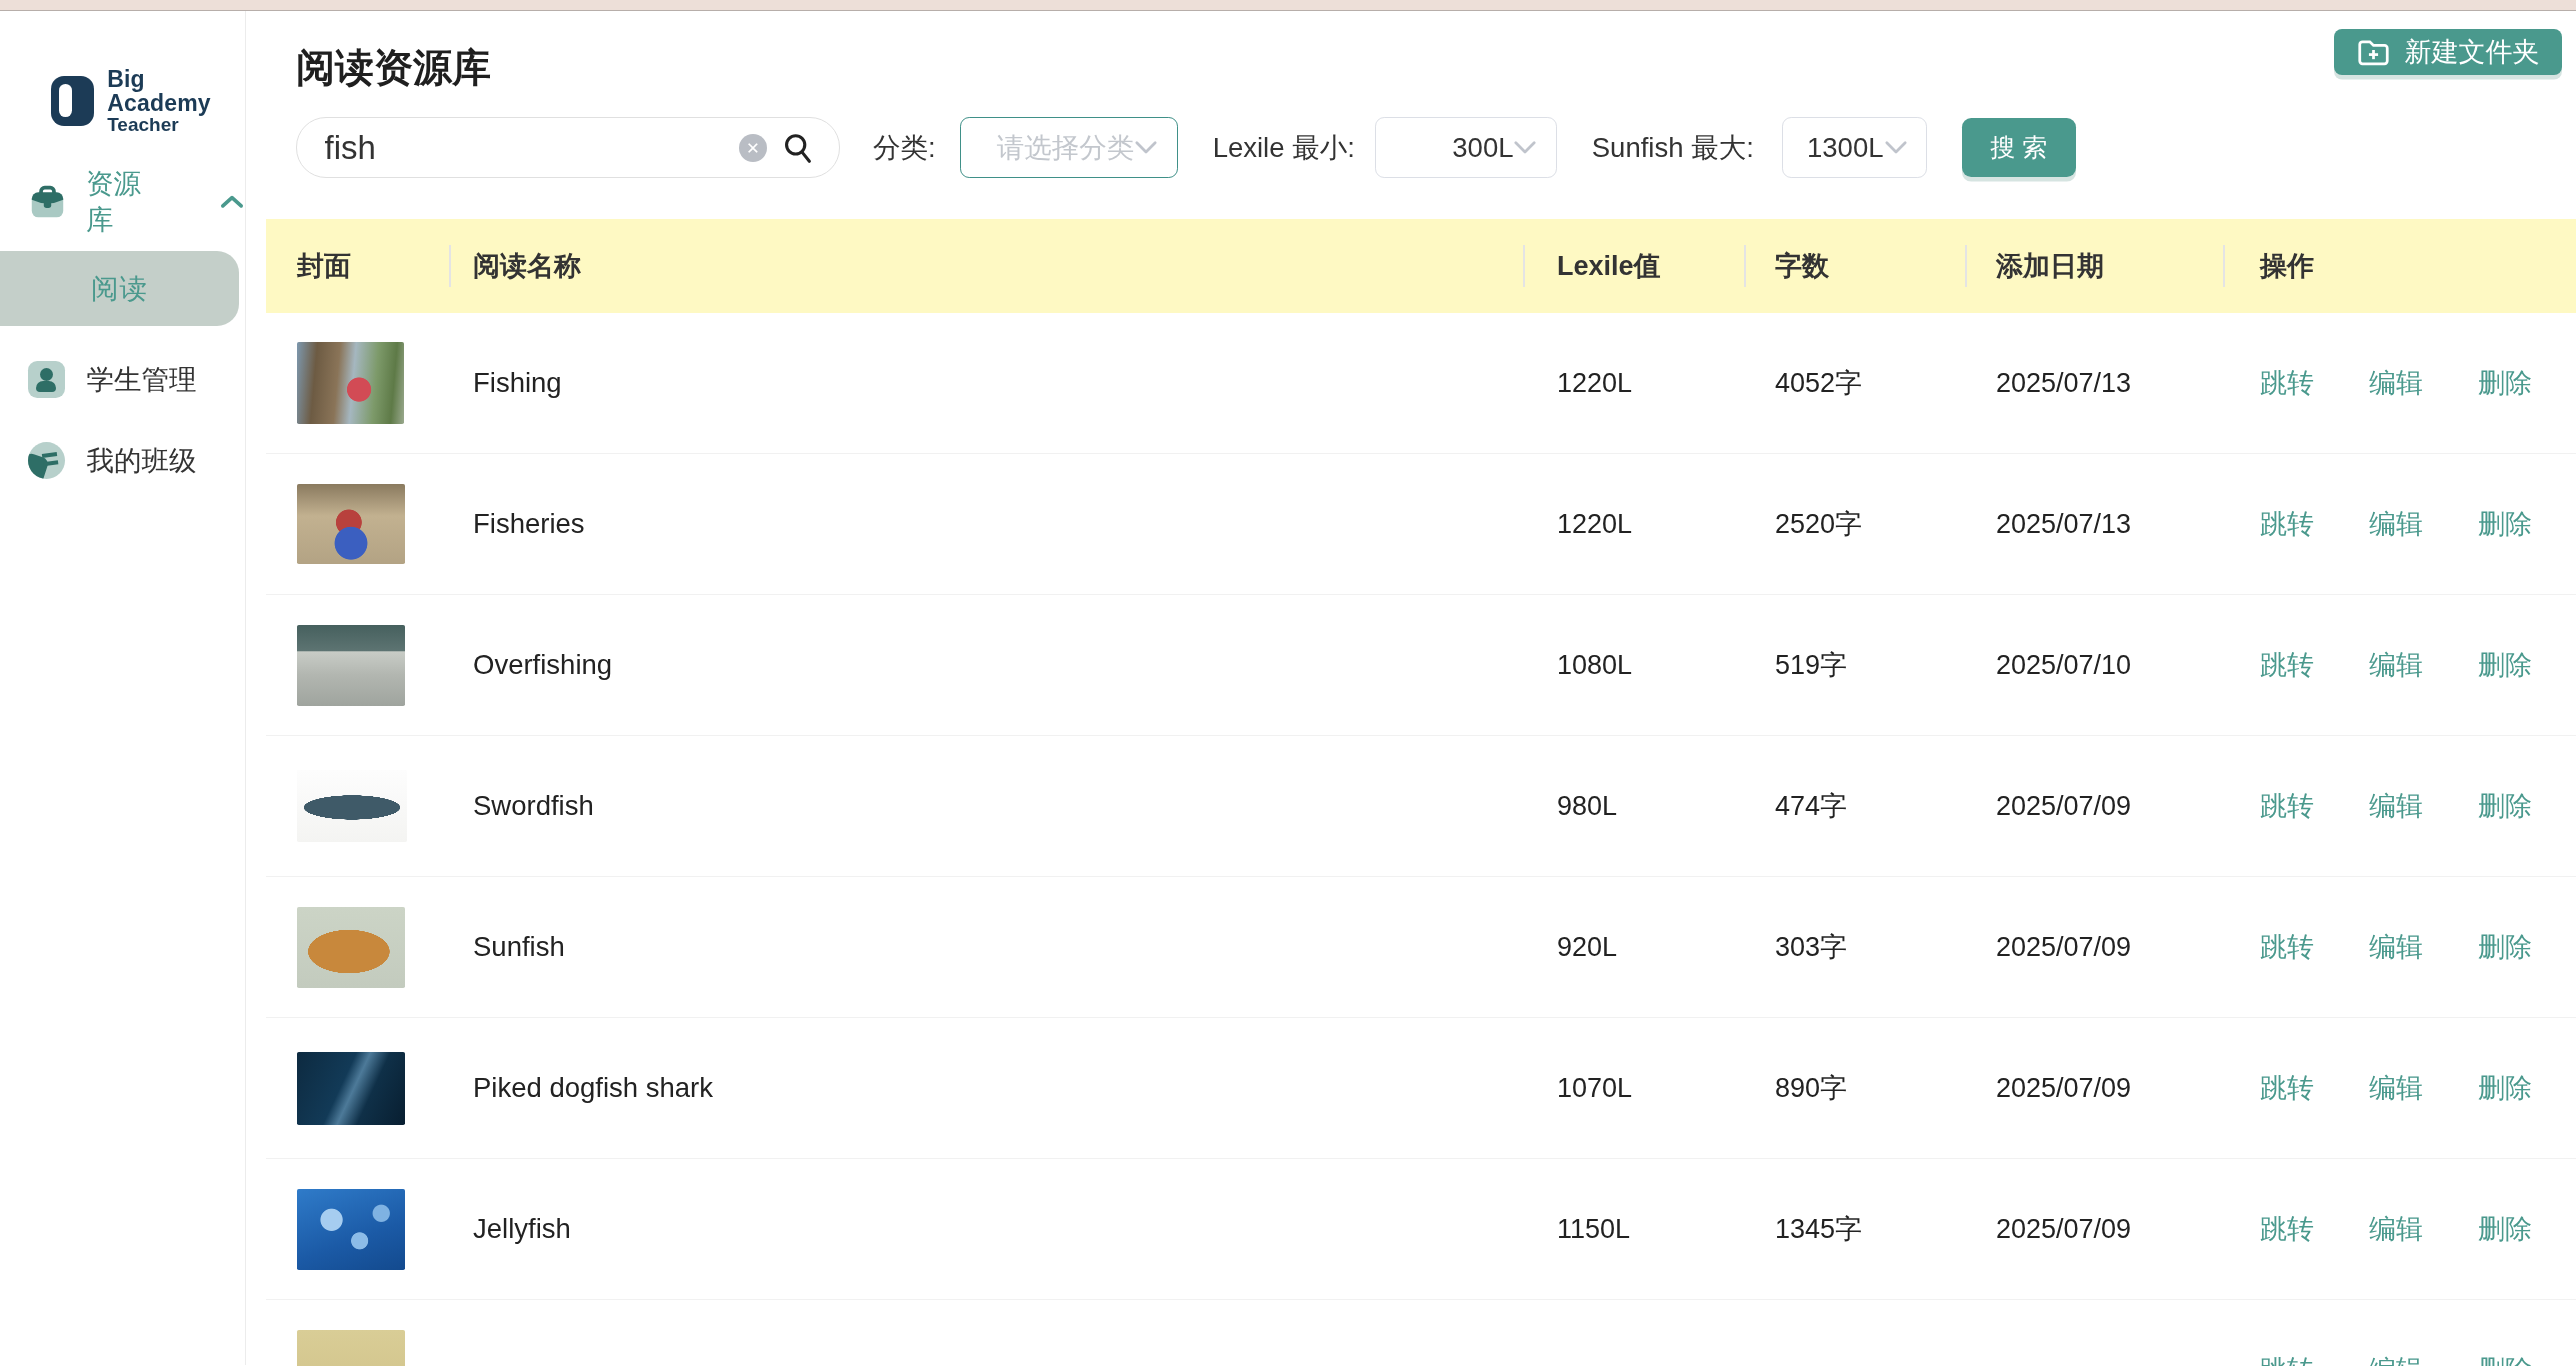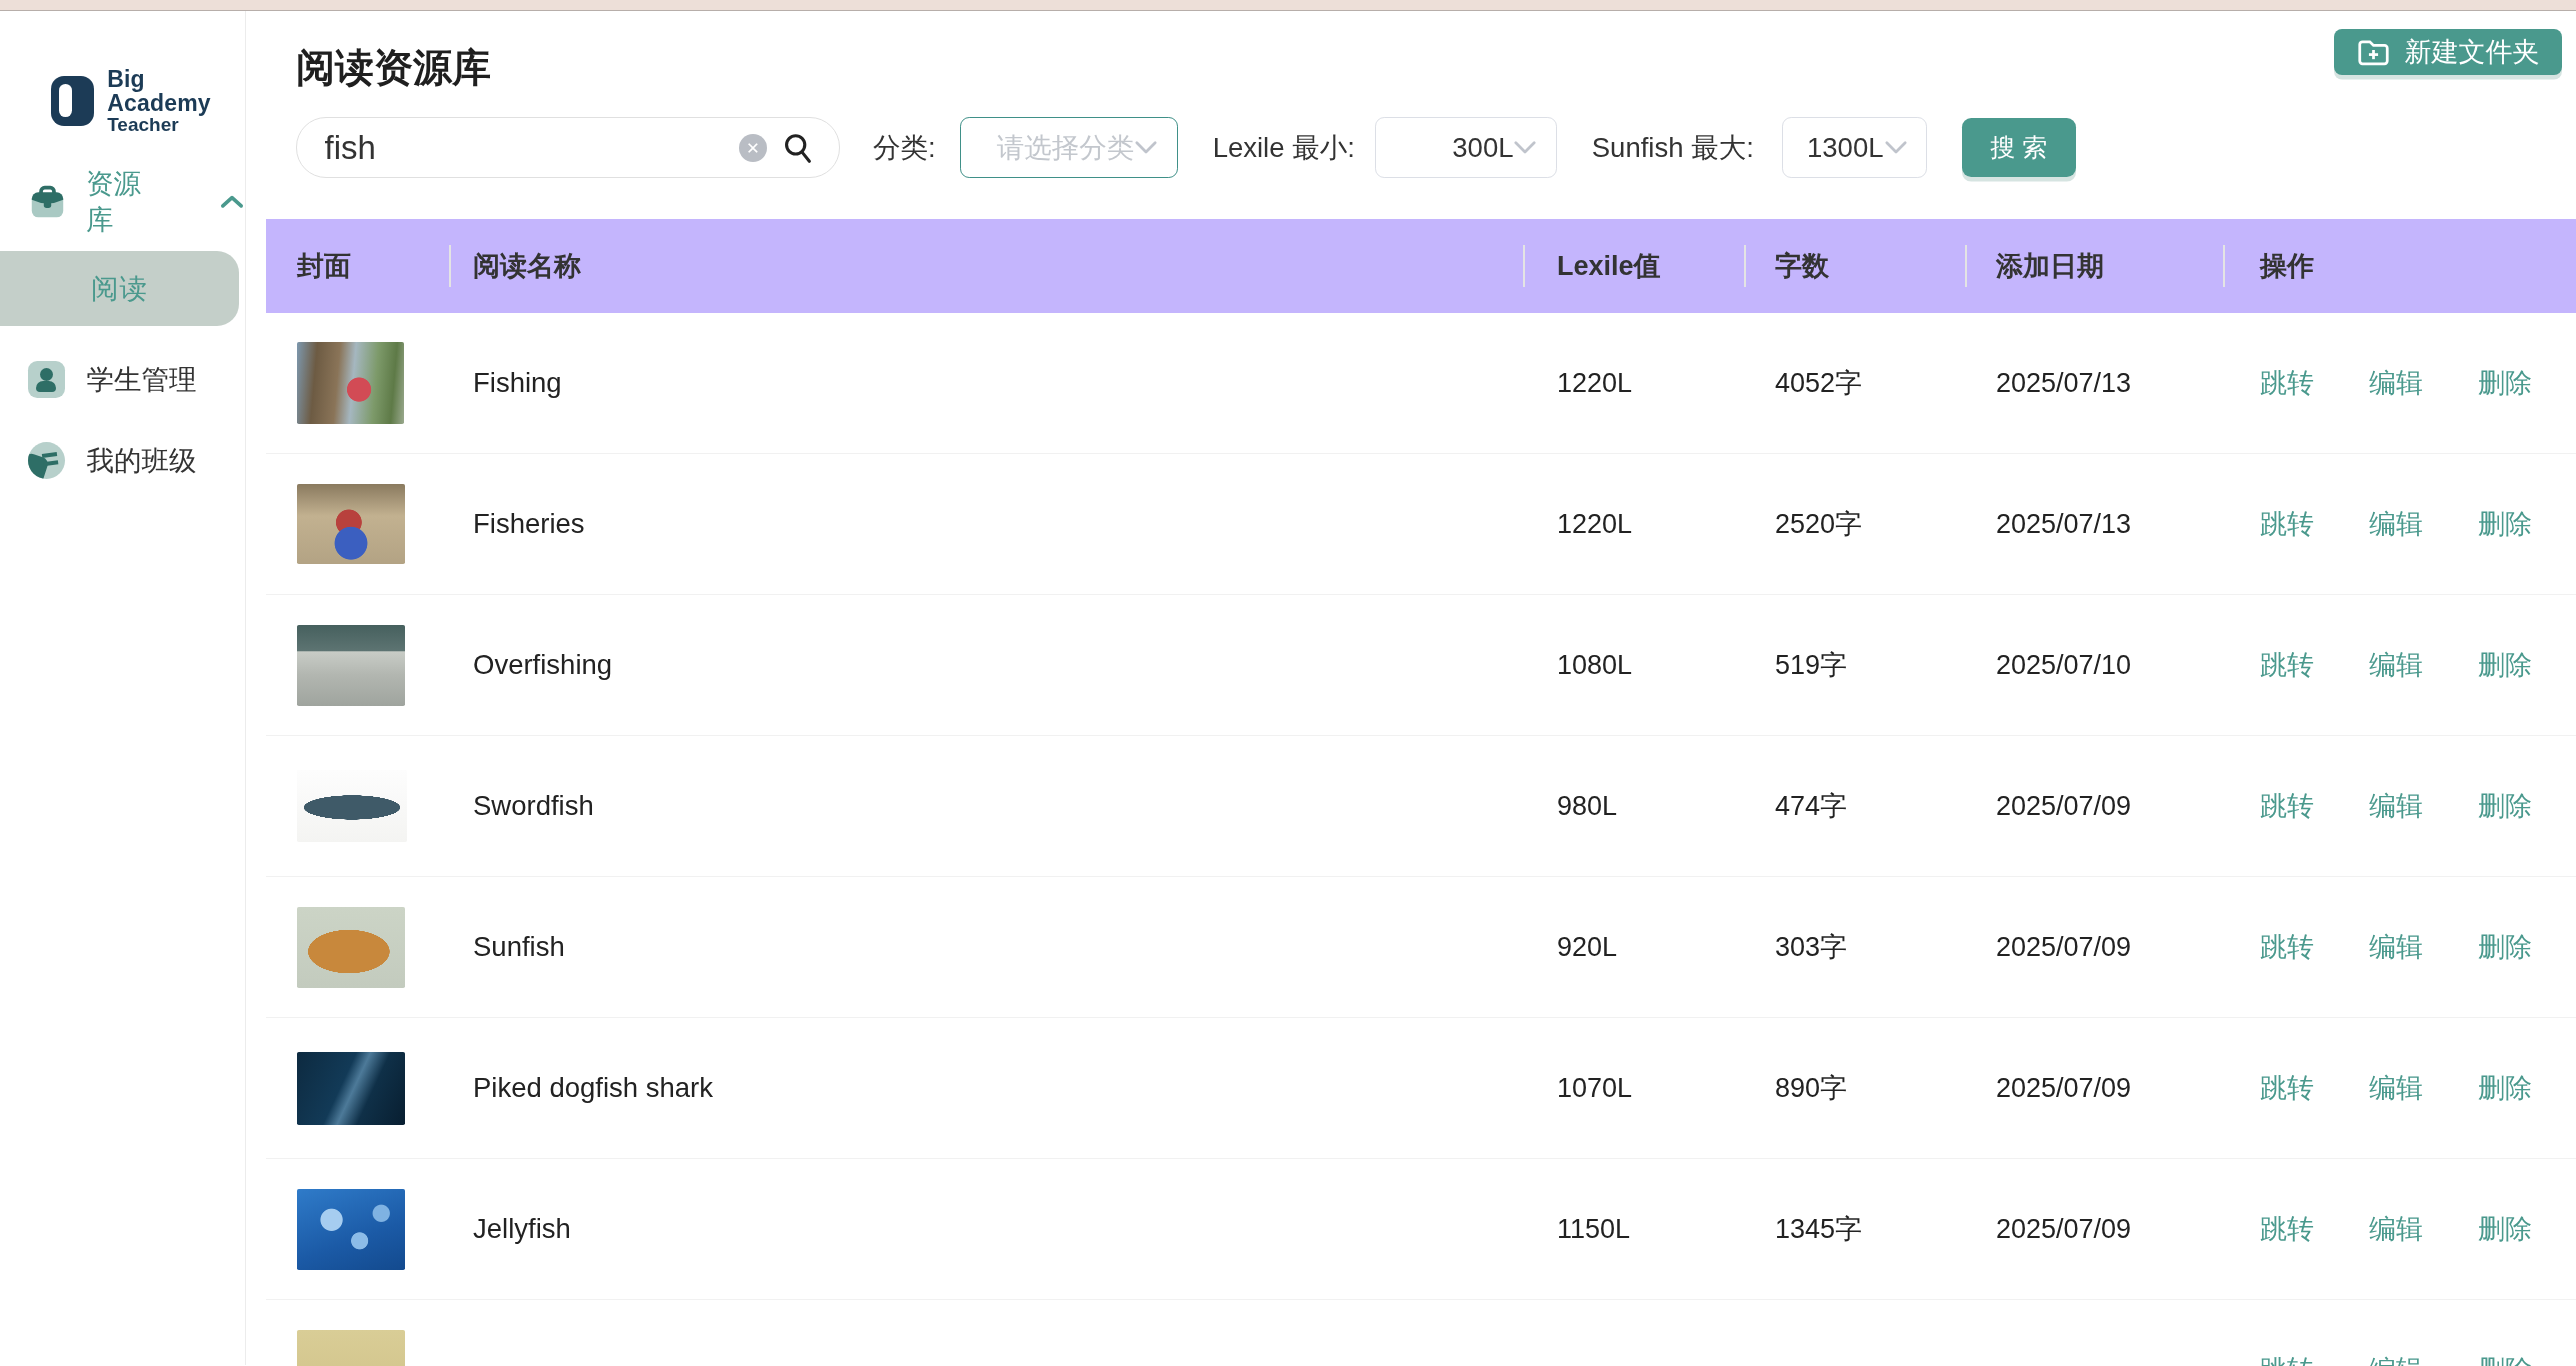--- a/index.html
+++ b/index.html
@@ -78,21 +78,21 @@
   .sel-min { width:182px; margin-left:20px; }
   .lab-max { margin-left:35px; }
   .sel-max { width:145px; margin-left:28px; }
   .search-btn { margin-left:35px; width:114px; height:59px; background:#4a998d; color:#fff;
     border:none; border-radius:9.2px; font-size:25px; cursor:pointer; font-family:inherit;
     box-shadow:0 4.6px 0 rgba(180,205,200,.55); }
 
   
   .table { margin:41px 0 0 20px; }
   .thead { display:grid; grid-template-columns:183px 1fr 221px 221px 258px 353px;
-    height:94px; background:#c4b5fd; align-items:center; }
+    height:94px; background:#fef9c3; align-items:center; }
   .th { position:relative; font-size:27px; font-weight:600; color:#333; }
   .th span { display:inline-block; }
   .th.c-cover span { margin-left:31px; }
   .th.divided::before { content:""; position:absolute; left:0; top:50%; transform:translateY(-50%);
     width:1.8px; height:42px; background:#e4e4e4; }
   .th.c-name span { margin-left:24px; }
   .th.c-lexile span { margin-left:34px; }
   .th.c-words span { margin-left:31px; }
   .th.c-date span { margin-left:31px; }
   .th.c-actions span { margin-left:37px; }

